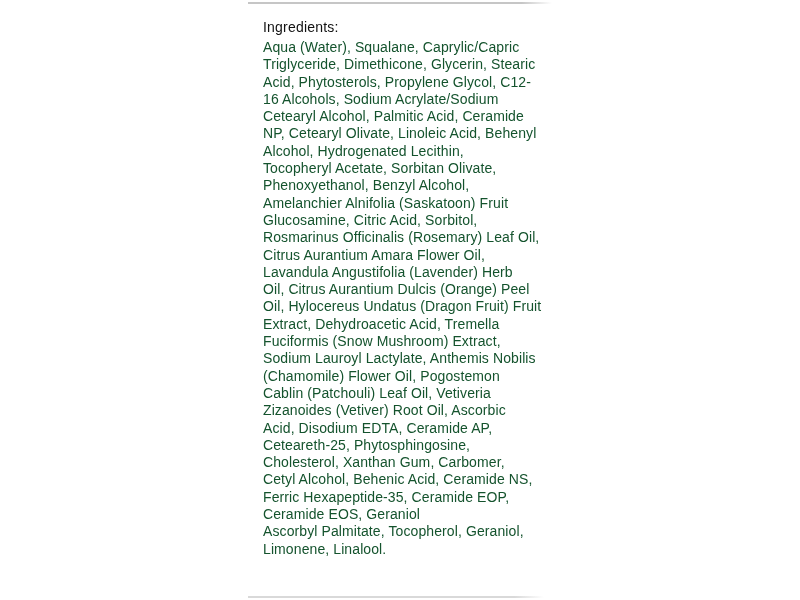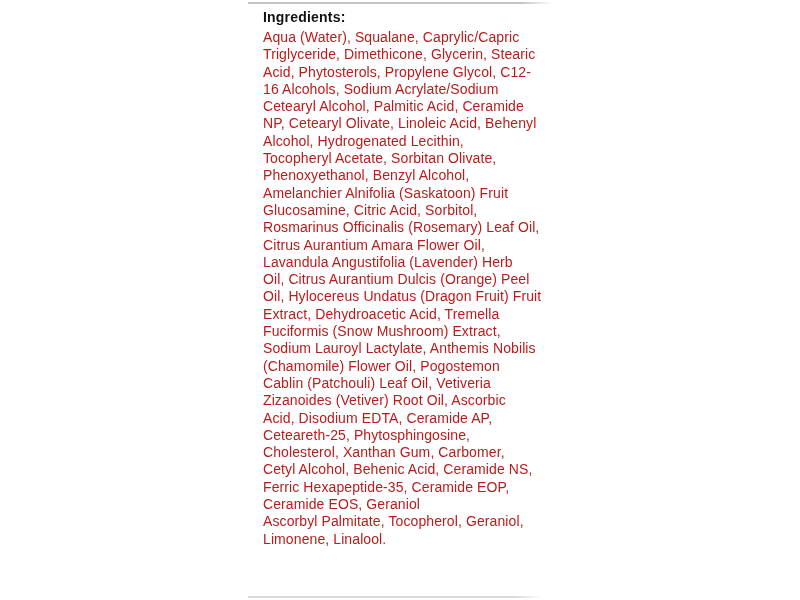--- a/index.html
+++ b/index.html
@@ -31,29 +31,29 @@
     background: linear-gradient(to right, #d9d9d9 0%, #d9d9d9 90%, rgba(217,217,217,0) 100%);
   }
   .ingredients-section {
     position: absolute;
     left: 263px;
     top: 4px;
     width: 300px;
   }
   .ingredients-heading {
     font-size: 14px;
-    font-weight: bold;
+    font-weight: normal;
     color: #111111;
     letter-spacing: 0.2px;
     line-height: 18px;
-    margin: 4px 0 3px 0;
+    margin: 14px 0 3px 0;
   }
   .ingredients-text {
     font-size: 14px;
-    color: #b91c1c;
+    color: #14532d;
     letter-spacing: 0.1px;
   }
   .ingredients-text .ing-line {
     line-height: 17.3px;
     height: 17.3px;
     white-space: nowrap;
   }
 </style>
 </head>
 <body>

